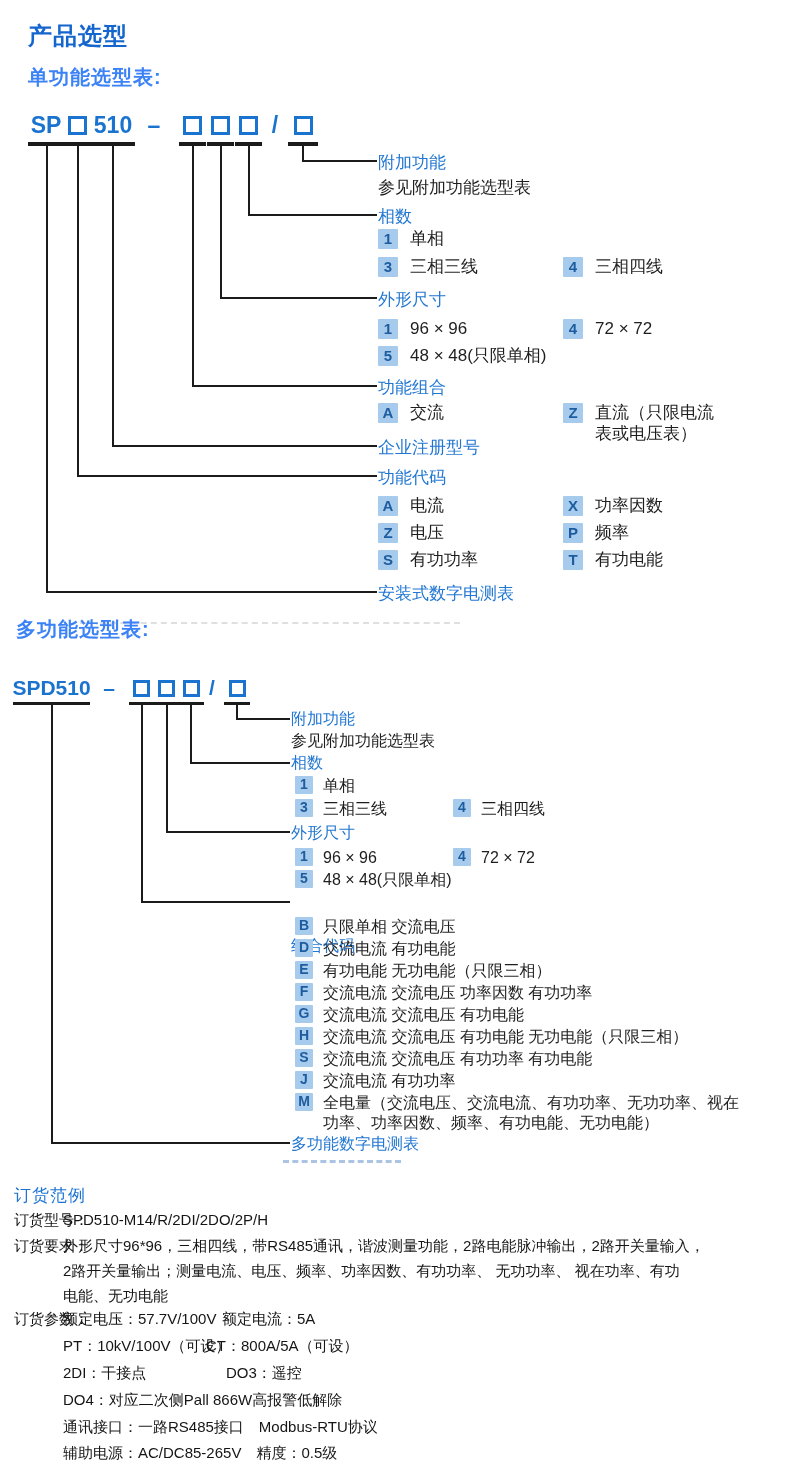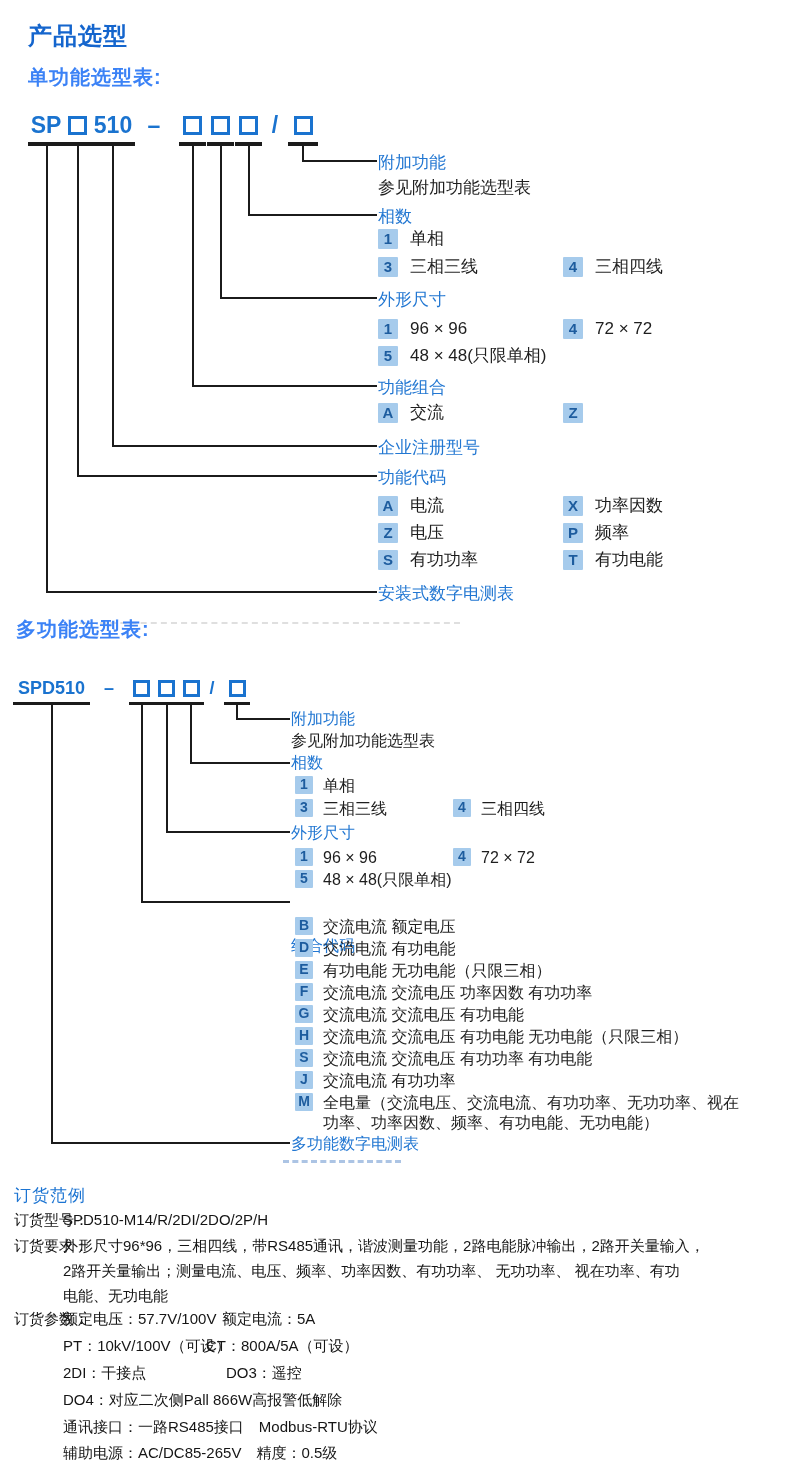--- a/index.html
+++ b/index.html
@@ -9,21 +9,21 @@
 
   
   .h1{font-size:24px;font-weight:bold;color:#1465cd;letter-spacing:1px;}
   .h2{font-size:20px;font-weight:bold;color:#3b82f6;letter-spacing:1px;}
 
   
   .seg{position:absolute;display:flex;align-items:center;justify-content:center;
        color:#1a73cf;font-weight:bold;border-bottom:4px solid #1b1b1b;}
   .seg.noline{border-bottom:none;}
   .s1 .seg,.s1 .seg.noline{height:34px;font-size:23px;}
-  .s2 .seg,.s2 .seg.noline{height:28px;font-size:18px;border-bottom-width:3px;text-align:center;}
+  .s2 .seg,.s2 .seg.noline{height:28px;font-size:21px;border-bottom-width:3px;text-align:center;}
   .s2 .seg.noline{border-bottom:none;}
   .codebox{display:inline-block;width:19px;height:19px;border:3px solid #1a73cf;box-sizing:border-box;background:#fff;}
   .codebox.small{width:17px;height:17px;}
 
   
   .conn{position:absolute;border-left:2px solid #1b1b1b;border-bottom:2px solid #1b1b1b;}
 
   
   .ctitle{position:absolute;font-size:17px;color:#2277d2;white-space:nowrap;}
   .cnote{position:absolute;font-size:17px;color:#1e1e1e;white-space:nowrap;}
@@ -121,20 +121,21 @@
       <span class="optlabel">48 × 48(只限单相)</span>
     </div>
 
     <div class="ctitle" style="left:378px;top:376px">功能组合</div>
     <div class="opt" style="left:378px;top:403px">
       <span class="badge">A</span>
       <span class="optlabel">交流</span>
     </div>
     <div class="opt" style="left:563px;top:403px">
       <span class="badge">Z</span>
+      <span class="optlabel wrap" style="max-width:128px">直流（只限电流表或电压表）</span>
     </div>
 
     <div class="ctitle" style="left:378px;top:436px">企业注册型号</div>
     <div class="ctitle" style="left:378px;top:466px">功能代码</div>
 
     <div class="opt" style="left:378px;top:496px">
       <span class="badge">A</span>
       <span class="optlabel">电流</span>
     </div>
     <div class="opt" style="left:563px;top:496px">
@@ -217,21 +218,21 @@
       <span class="optlabel">72 × 72</span>
     </div>
     <div class="opt" style="left:295px;top:870px">
       <span class="badge">5</span>
       <span class="optlabel">48 × 48(只限单相)</span>
     </div>
 
     <div class="ctitle" style="left:291px;top:936px">组合代码</div>
     <div class="opt" style="left:295px;top:917px">
       <span class="badge">B</span>
-      <span class="optlabel">交流电流 额定电压</span>
+      <span class="optlabel">只限单相 交流电压</span>
     </div>
     <div class="opt" style="left:295px;top:939px">
       <span class="badge">D</span>
       <span class="optlabel">交流电流 有功电能</span>
     </div>
     <div class="opt" style="left:295px;top:961px">
       <span class="badge">E</span>
       <span class="optlabel">有功电能 无功电能（只限三相）</span>
     </div>
     <div class="opt" style="left:295px;top:983px">

